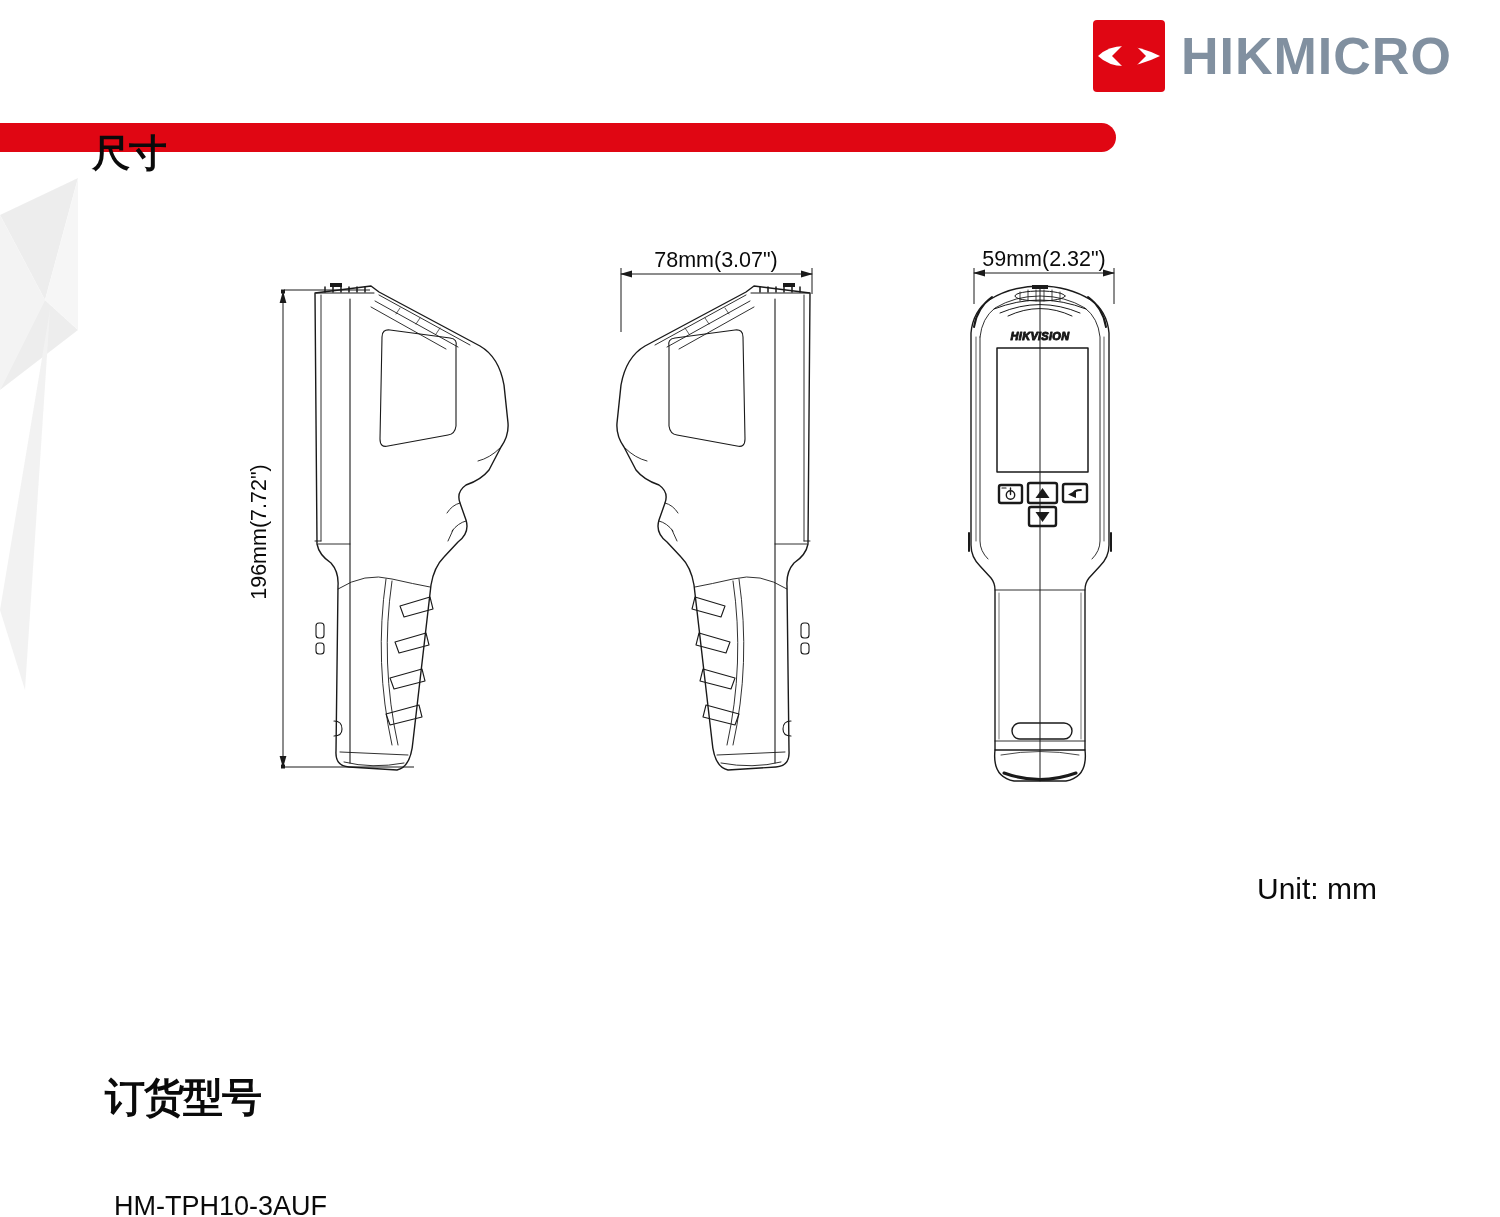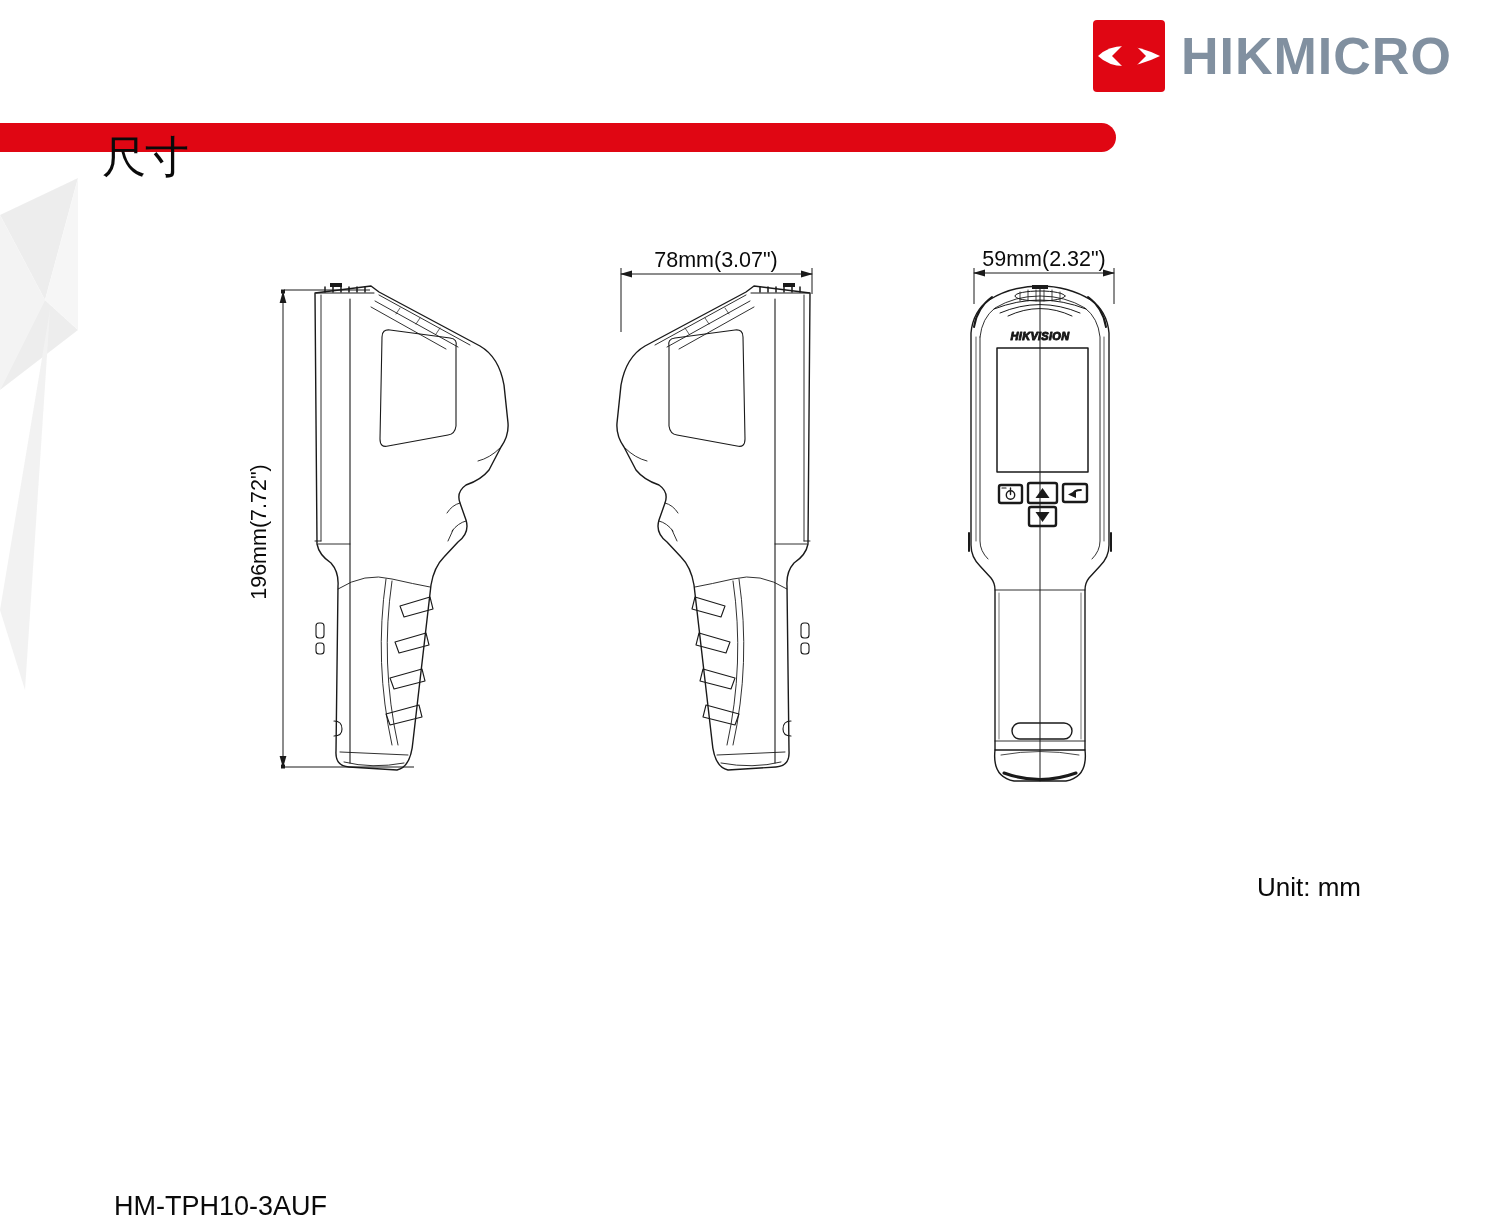--- a/index.html
+++ b/index.html
@@ -21,28 +21,28 @@
     color:#8190A0;line-height:72px;
   }
   
   .red-banner{
     position:absolute;top:123px;left:0;
     width:1116px;height:29px;
     background:#E00613;
     border-radius:0 15px 15px 0;
   }
   .section-title{
-    position:absolute;top:128px;left:102px;
-    margin:0;font-size:44px;font-weight:normal;color:#0a0a0a;
+    position:absolute;top:128px;left:92px;
+    margin:0;font-size:38px;font-weight:bold;color:#0a0a0a;
     letter-spacing:-1px;z-index:3;
   }
   .drawing-layer{position:absolute;top:0;left:0;width:1500px;height:1217px;}
   .unit-note{
     position:absolute;top:872px;left:1257px;
-    font-size:26px;color:#0a0a0a;
+    font-size:30px;color:#0a0a0a;
   }
   .order-title{
     position:absolute;top:1070px;left:105px;
     margin:0;font-size:40px;font-weight:bold;color:#0a0a0a;
     letter-spacing:-1px;
   }
   .order-model{
     position:absolute;top:1163px;left:114px;
     font-size:27px;color:#0a0a0a;margin-top:28px;
   }
@@ -178,15 +178,16 @@
 
     <g stroke="#1a1a1a" fill="#1a1a1a">
       <path fill="none" stroke-width="1" d="M 974 273 L 1114 273 M 974 268 L 974 304 M 1114 268 L 1114 304"></path>
       <polygon points="973,273 985,269.6 985,276.4" stroke="none"></polygon>
       <polygon points="1115,273 1103,269.6 1103,276.4" stroke="none"></polygon>
       <text class="dim-label" x="1044" y="266" text-anchor="middle" stroke="none">59mm(2.32")</text>
     </g>
   </svg>
 
   <div class="unit-note">Unit: mm</div>
+  <h2 class="order-title">订货型号</h2>
   <div class="order-model">HM-TPH10-3AUF</div>
 
 </div>
 
 </body></html>

